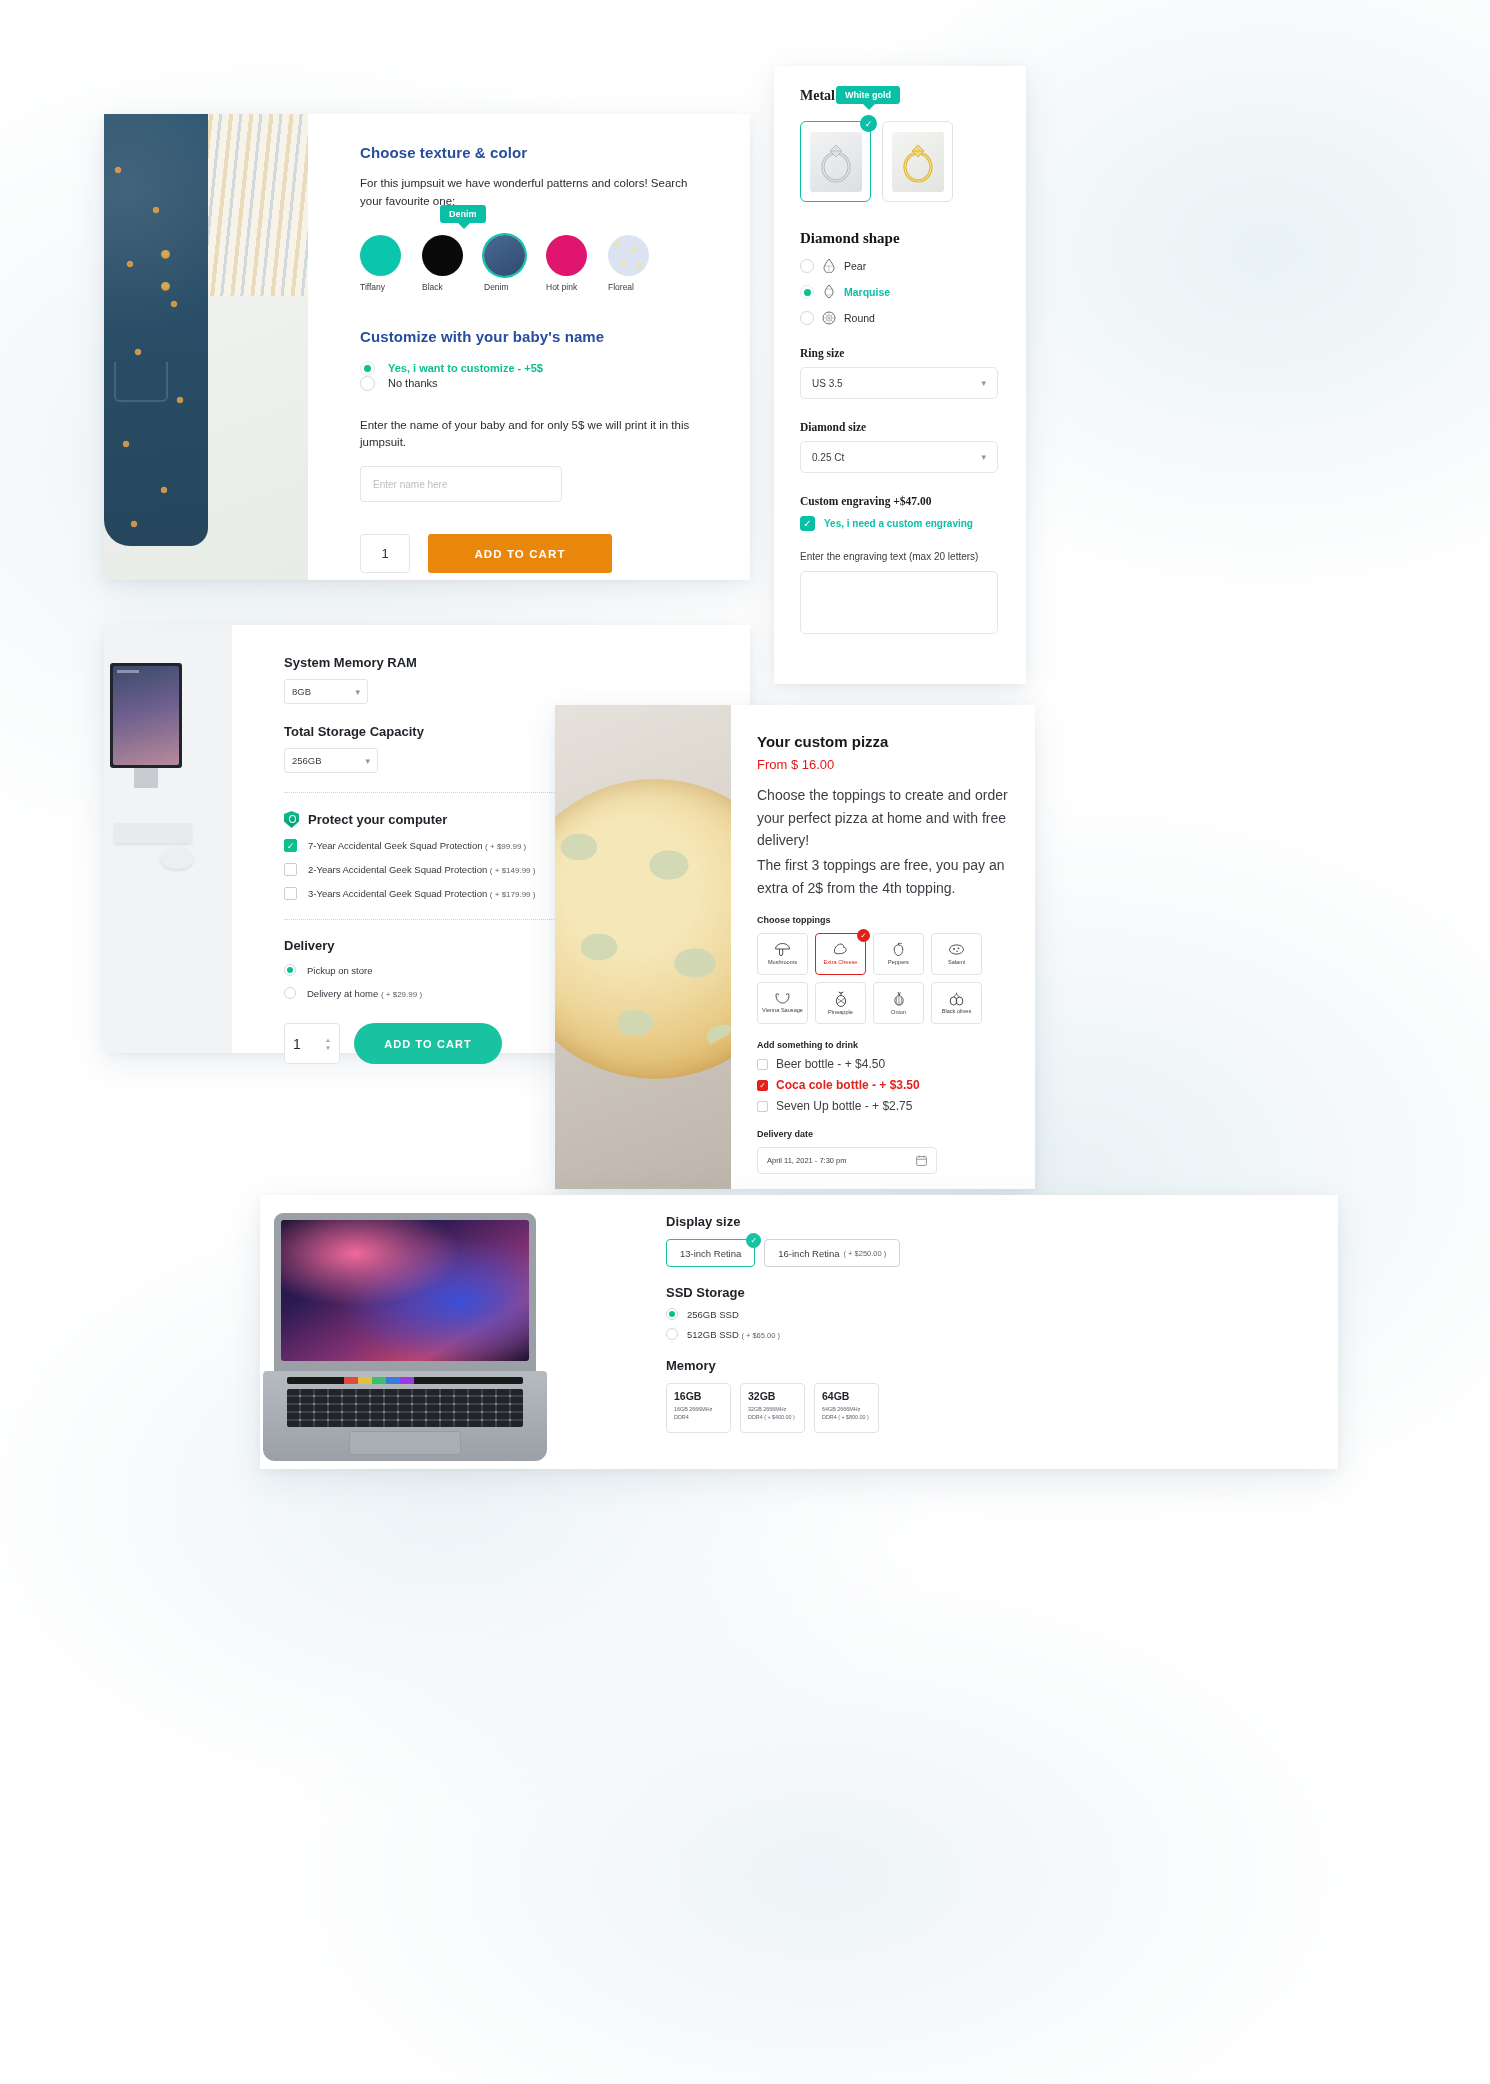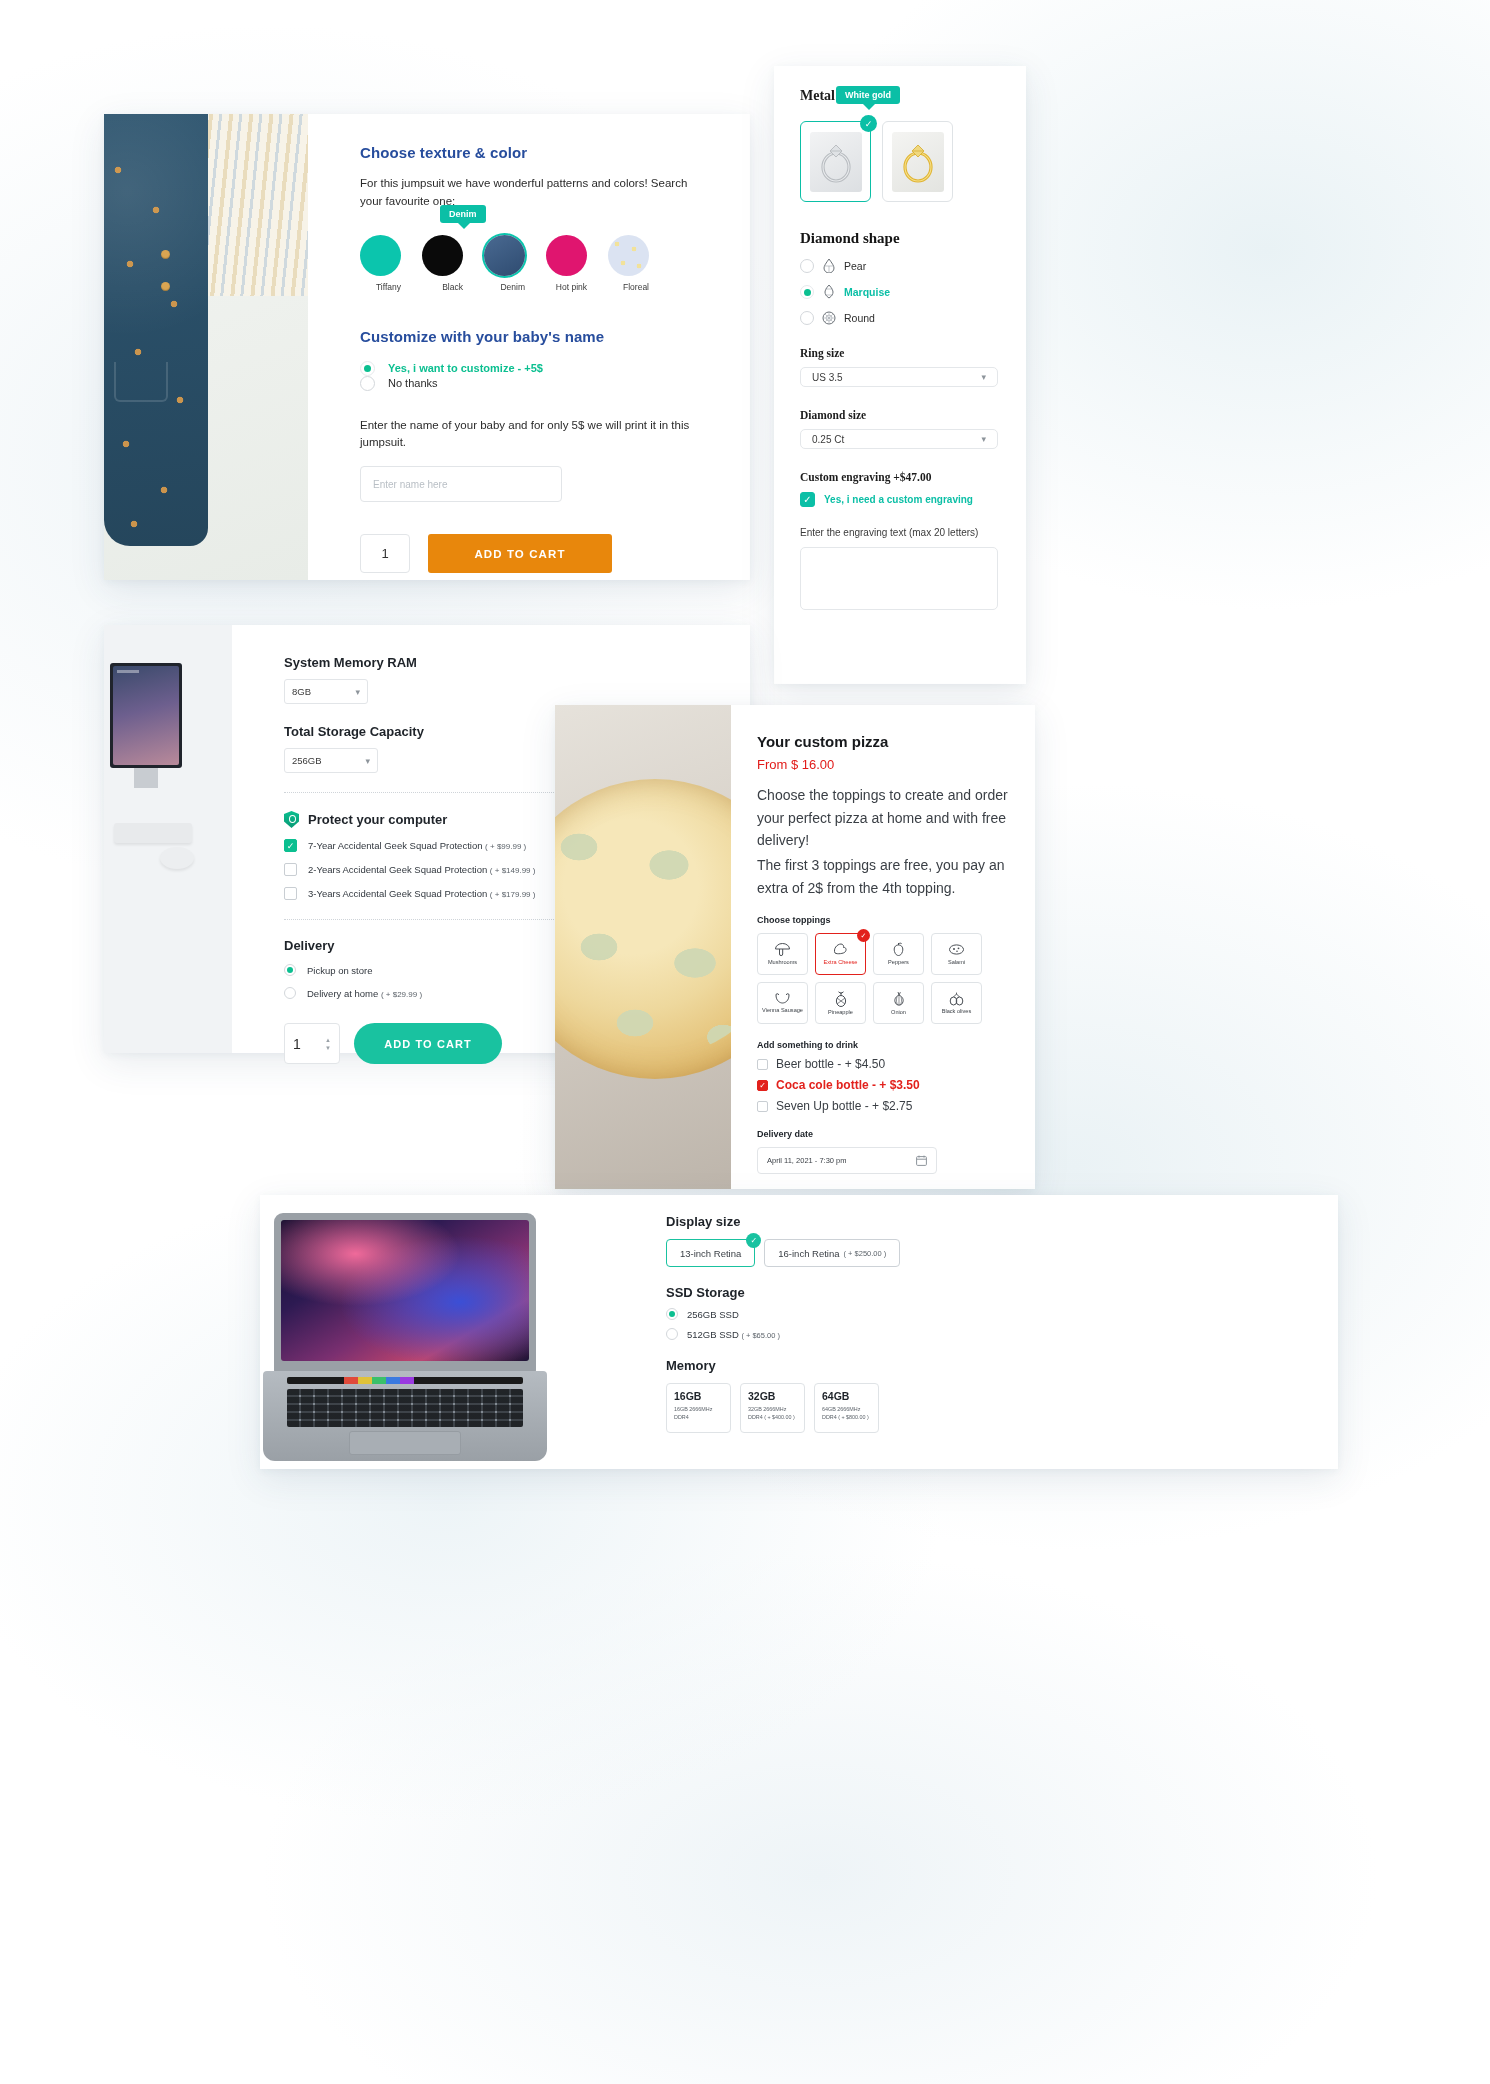--- a/index.html
+++ b/index.html
@@ -58,21 +58,21 @@
   }
   .jump-img .btn1 { left:57px; top:136px; }
   .jump-img .btn2 { left:57px; top:168px; }
   .jump-img .pocket { position:absolute; left:10px; top:248px; width:54px; height:40px; border:2px solid rgba(255,255,255,.14); border-top:none; border-radius:0 0 6px 6px; }
 
   .jump-body { flex: 1; padding: 30px 40px 0 52px; }
   .h-blue { color:#274d9d; font-size:15px; font-weight:700; letter-spacing:.1px; }
   .p-dark { color:#2b2b2b; font-size:11.5px; line-height:1.55; }
 
   .swatch-row { display:flex; gap:21px; margin-top:24px; position:relative; }
-  .swatch { width:41px; text-align:right; }
+  .swatch { width:41px; text-align:left; }
   .sw-dot { width:41px; height:41px; border-radius:50%; }
   .sw-dot.sel { box-shadow: 0 0 0 2px #0bc5ad; }
   .sw-lbl { font-size:8.5px; color:#3a3a3a; margin-top:6px; }
   .tooltip {
     position:absolute; background:#0bbfa6; color:#fff; font-size:9px; font-weight:600;
     padding:4px 9px; border-radius:3px; white-space:nowrap;
   }
   .tooltip::after { content:""; position:absolute; left:50%; margin-left:-5px; bottom:-6px; border:6px solid transparent; border-top-color:#0bbfa6; border-bottom:none; }
 
   .radio-row { display:flex; align-items:center; gap:13px; }
@@ -100,21 +100,21 @@
   .ring-check { position:absolute; right:-7px; top:-7px; width:17px; height:17px; border-radius:50%; background:#0bbfa6; color:#fff; font-size:9px; display:flex; align-items:center; justify-content:center; }
   .ring-thumb { width:52px; height:60px; border-radius:3px; display:flex; align-items:center; justify-content:center; }
   .ring-thumb.silver { background:linear-gradient(150deg,#f2f3f4,#dcdfe2); }
   .ring-thumb.gold { background:linear-gradient(150deg,#f4f4f2,#e3e4e0); }
   .ring-h2 { font-family:"Liberation Serif", serif; font-size:15px; font-weight:700; color:#141414; margin-top:28px; }
   .shape-row { display:flex; align-items:center; gap:8px; margin-top:11px; }
   .shape-lbl { font-size:10.5px; color:#2d2d2d; }
   .shape-lbl.teal { color:#0bbfa6; font-weight:600; }
   .ring-lbl { font-family:"Liberation Serif", serif; font-size:11.5px; font-weight:700; color:#1c1c1c; margin-top:22px; }
   .select {
-    margin-top:8px; width:198px; height:20px; border:1px solid #e4e7ea; border-radius:5px;
+    margin-top:8px; width:198px; height:32px; border:1px solid #e4e7ea; border-radius:5px;
     display:flex; align-items:center; justify-content:space-between; padding:0 11px;
     font-size:10px; color:#3a3a3a; background:#fff;
   }
   .chev { color:#8d949b; font-size:9px; }
   .cbx { width:15px; height:15px; border-radius:3px; flex:none; border:1.5px solid #d3d7db; background:#fff; display:flex; align-items:center; justify-content:center; font-size:10px; color:#fff; }
   .cbx.on { background:#0bbfa6; border-color:#0bbfa6; }
   .engrave-row { display:flex; align-items:center; gap:9px; margin-top:9px; }
   .engrave-lbl { font-size:10px; color:#0bbfa6; font-weight:600; }
   .hint { font-size:10px; color:#3b3b3b; margin-top:20px; }
   .textarea { margin-top:9px; width:198px; height:63px; border:1px solid #e4e7ea; border-radius:5px; background:#fff; }

